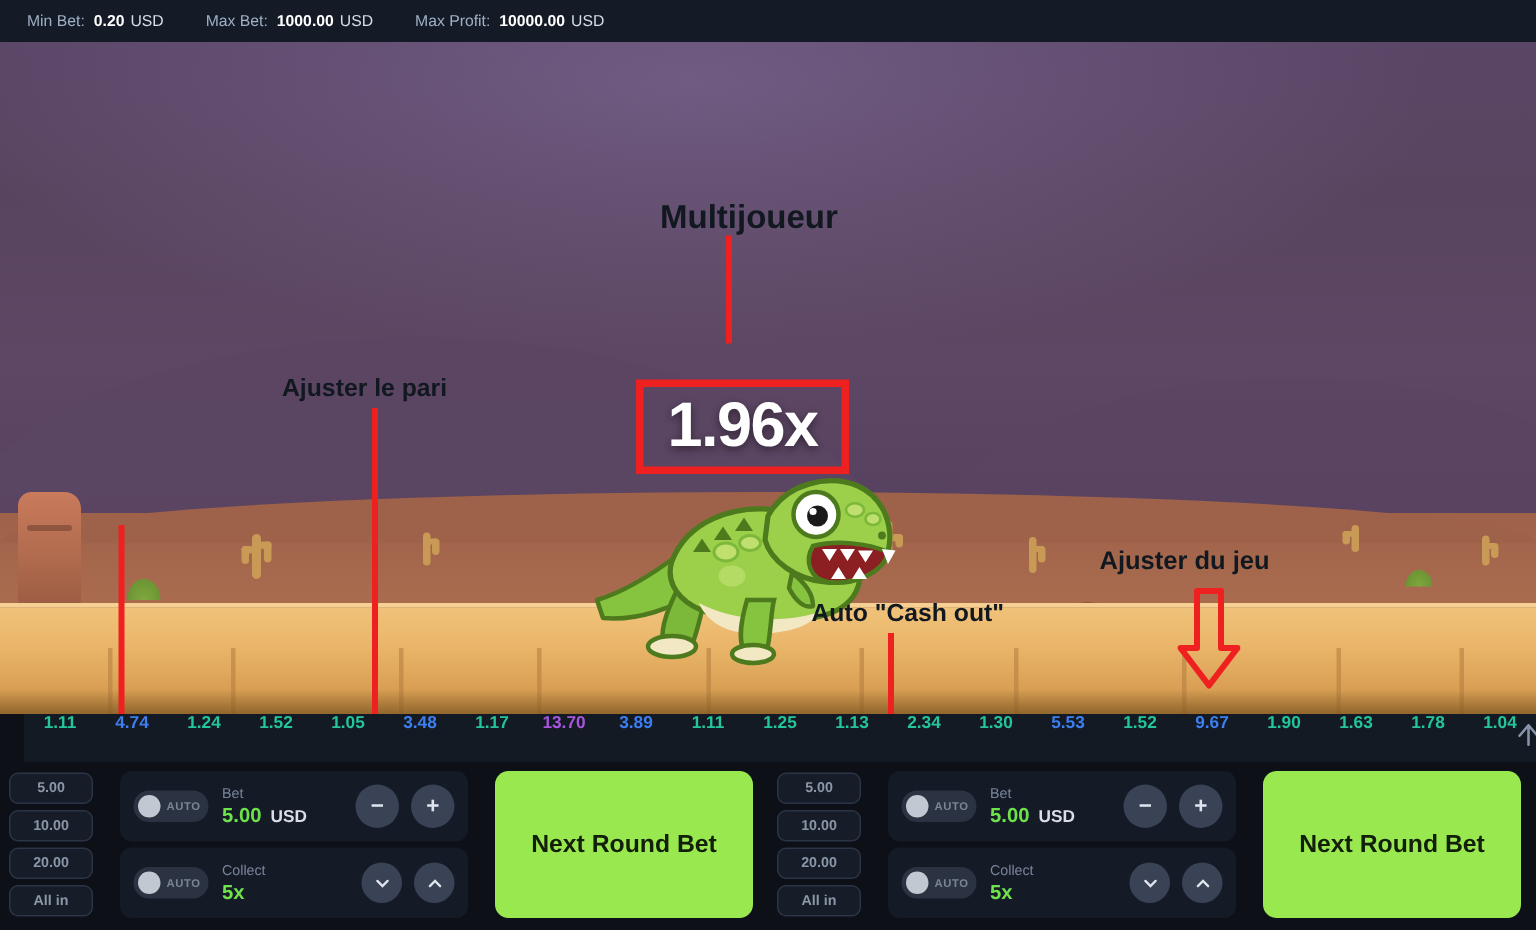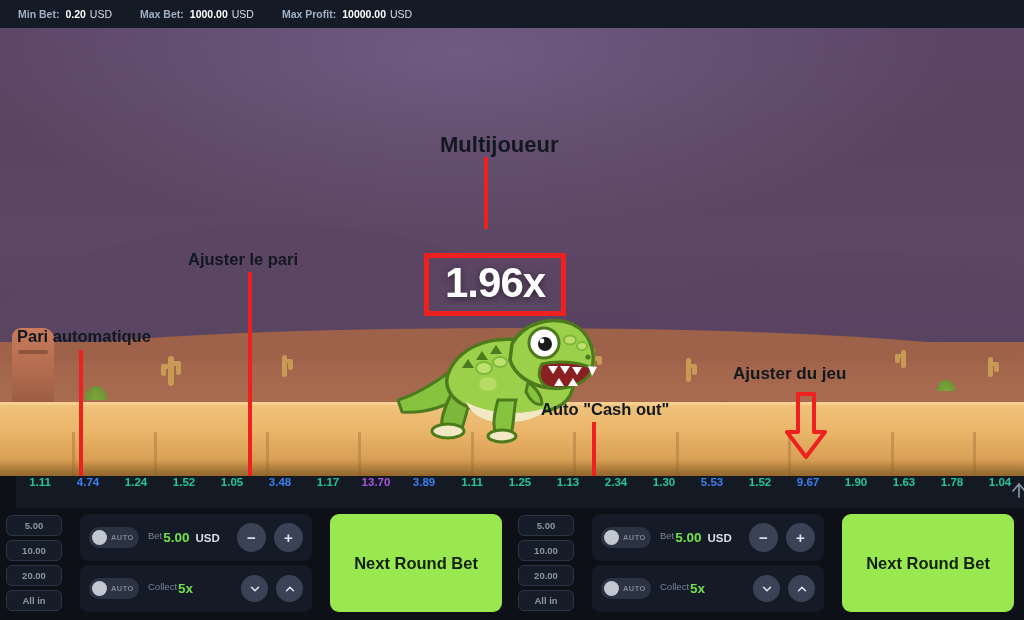--- a/index.html
+++ b/index.html
@@ -13,21 +13,21 @@
 
   
   .topbar {
     position: absolute; top: 0; left: 0;
     width: 1024px; height: 28px;
     background: #151b26;
     display: flex; align-items: center;
     padding-left: 18px; gap: 0;
   }
   .tb-group { display: flex; align-items: baseline; margin-right: 28px; }
-  .tb-label { color: #9fb0c7; font-size: 10.5px; font-weight: bold; margin-right: 6px; }
+  .tb-label { color: #9fb0c7; font-size: 10.5px; font-weight: normal; margin-right: 6px; }
   .tb-value { color: #ffffff; font-size: 10.5px; font-weight: bold; margin-right: 4px; }
   .tb-cur   { color: #d6dee9; font-size: 10.5px; }
 
   
   .stage {
     position: absolute; top: 28px; left: 0;
     width: 1024px; height: 448px;
     overflow: hidden;
     background: linear-gradient(180deg, #5a4566 0%, #594460 22%, #5d4764 48%, #574160 70%, #4e3a58 100%);
   }
@@ -190,21 +190,21 @@
     padding: 0 3px; flex: 0 0 50px;
   }
   .toggle .knob {
     width: 15px; height: 15px; border-radius: 50%;
     background: #c2c8d2;
   }
   .toggle .tg-txt {
     font-size: 7.5px; font-weight: bold; color: #7b8595;
     margin-left: 4px; letter-spacing: .4px;
   }
-  .fieldinfo { flex: 1; display: flex; flex-direction: row; gap: 1px; }
+  .fieldinfo { flex: 1; display: flex; flex-direction: column; gap: 1px; }
   .fi-label { font-size: 9.5px; color: #79839a; }
   .fi-line { display: flex; align-items: baseline; gap: 6px; }
   .fi-val { font-size: 13.5px; font-weight: bold; color: #6ee24a; }
   .fi-cur { font-size: 11.5px; font-weight: bold; color: #d9dee7; }
   .steppers { display: flex; gap: 8px; flex: 0 0 auto; }
   .circbtn {
     width: 29px; height: 29px; border-radius: 50%;
     background: #3a4356; color: #dfe4ec;
     display: flex; align-items: center; justify-content: center;
     font-size: 15px; font-weight: bold;
@@ -348,21 +348,20 @@
 
         <circle cx="196" cy="61" r="2.6" fill="#4e7a1e"></circle>
       </svg>
     </div>
 
     <div class="multiplier-box">
       <span class="multiplier-val">1.96x</span>
     </div>
   </div>
 
-  <div class="anno-label" style="left:17px; top:327px;">Pari automatique</div>
   <div class="anno-line" style="left:79px; top:350px; height:168px;"></div>
 
   <div class="anno-label" style="left:188px; top:250px;">Ajuster le pari</div>
   <div class="anno-line" style="left:248px; top:272px; height:246px;"></div>
 
   <div class="anno-label" style="left:440px; top:132px; font-size:22px;">Multijoueur</div>
   <div class="anno-line" style="left:484px; top:157px; height:72px;"></div>
 
   <div class="anno-label" style="left:541px; top:400px;">Auto "Cash out"</div>
   <div class="anno-line" style="left:592px; top:422px; height:150px;"></div>

